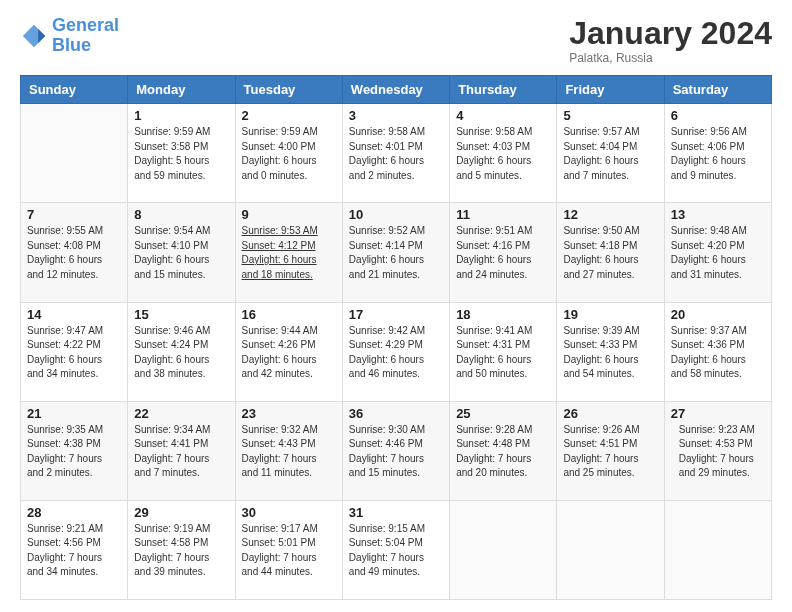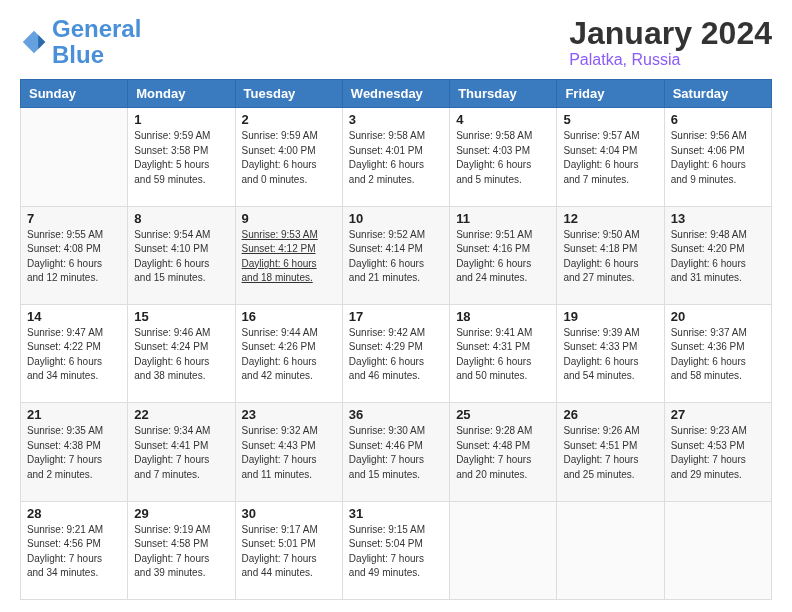--- a/index.html
+++ b/index.html
@@ -22,43 +22,43 @@
       justify-content: space-between;
       align-items: flex-start;
       margin-bottom: 10px;
     }
     .logo {
       display: flex;
       align-items: center;
       gap: 4px;
     }
     .logo-text {
-      font-size: 24px;
+      font-size: 18px;
       font-weight: bold;
       color: #333;
       line-height: 1.1;
     }
     .logo-text span {
       color: #4a90d9;
     }
     .logo-icon {
       width: 28px;
       height: 28px;
     }
     .title-block {
     }
     .main-title {
       font-size: 32px;
       font-weight: bold;
       color: #333;
       line-height: 1.1;
     }
     .subtitle {
-      font-size: 16px;
-      color: #8b5cf6;
+      font-size: 12px;
+      color: #737373;
     }
     .calendar {
       flex: 1;
       border: 1px solid #ccc;
       border-collapse: collapse;
       width: 100%;
       table-layout: fixed;
     }
     .calendar th {
       background-color: #3a7abf;
@@ -316,21 +316,21 @@
           </td>
           <td>
             <span class="day-num">26</span>
             <div class="day-info" style="white-space: pre-line;">Sunrise: 9:26 AM
 Sunset: 4:51 PM
 Daylight: 7 hours
 and 25 minutes.</div>
           </td>
           <td>
             <span class="day-num">27</span>
-            <div class="day-info" style="white-space: pre-line;">Sunrise: 9:23 AM
+            <div class="day-info" style="white-space: pre-line; margin-left: 8px;">Sunrise: 9:23 AM
 Sunset: 4:53 PM
 Daylight: 7 hours
 and 29 minutes.</div>
           </td>
         </tr>
         <tr>
           <td>
             <span class="day-num">28</span>
             <div class="day-info" style="white-space: pre-line;">Sunrise: 9:21 AM
 Sunset: 4:56 PM

